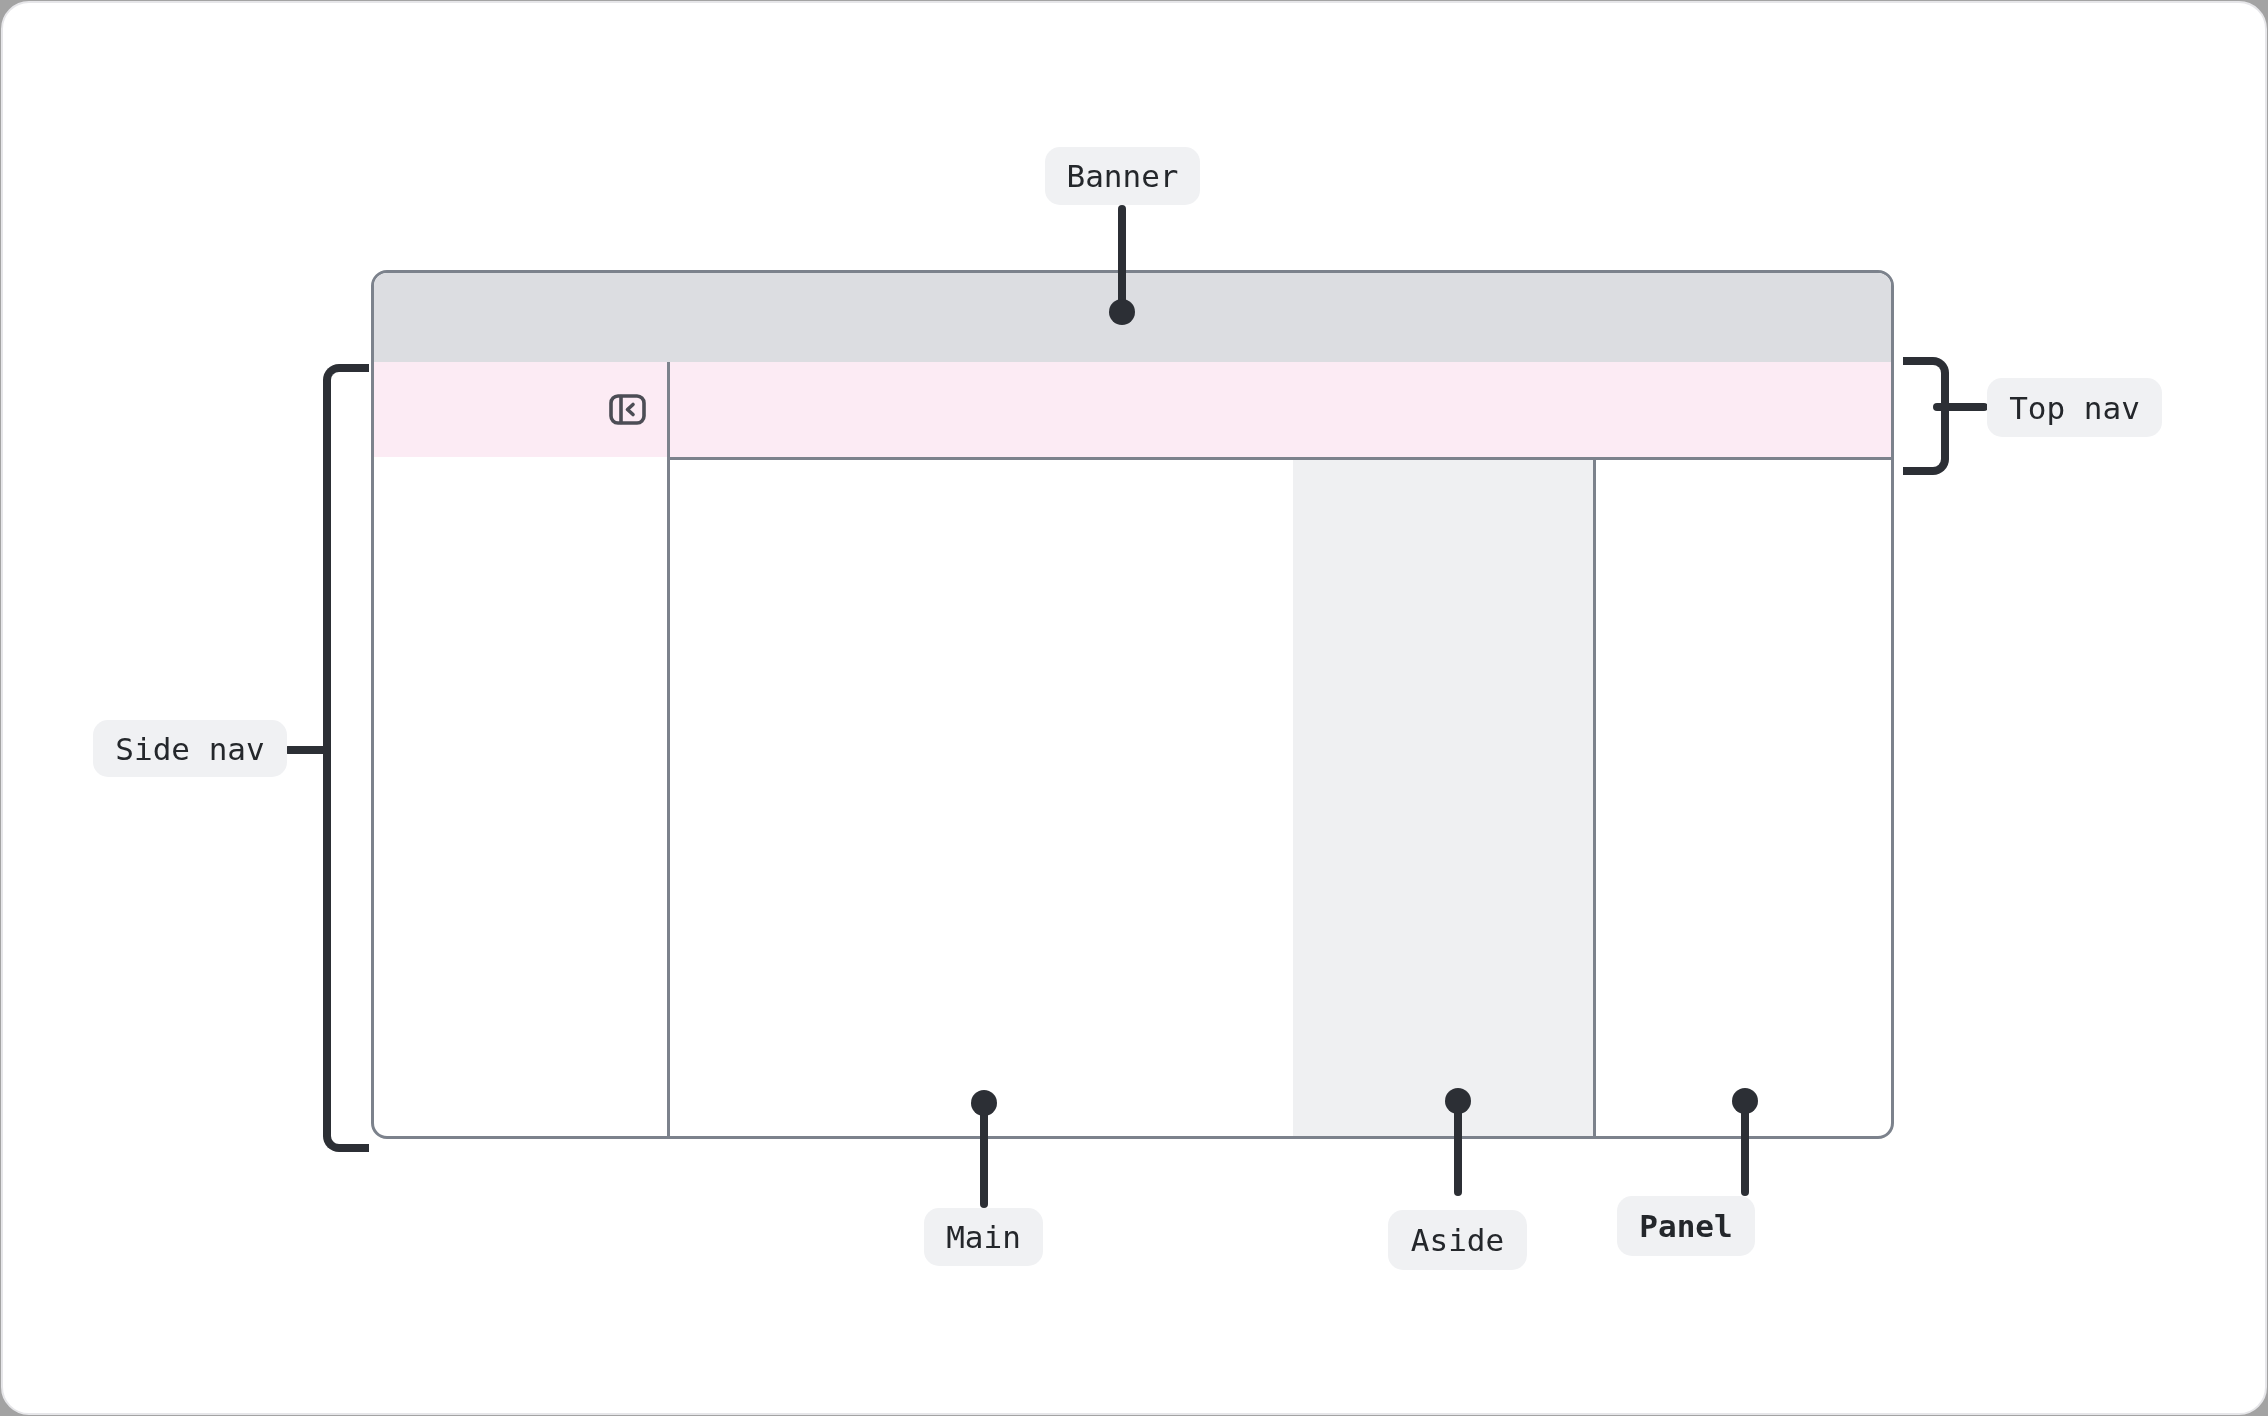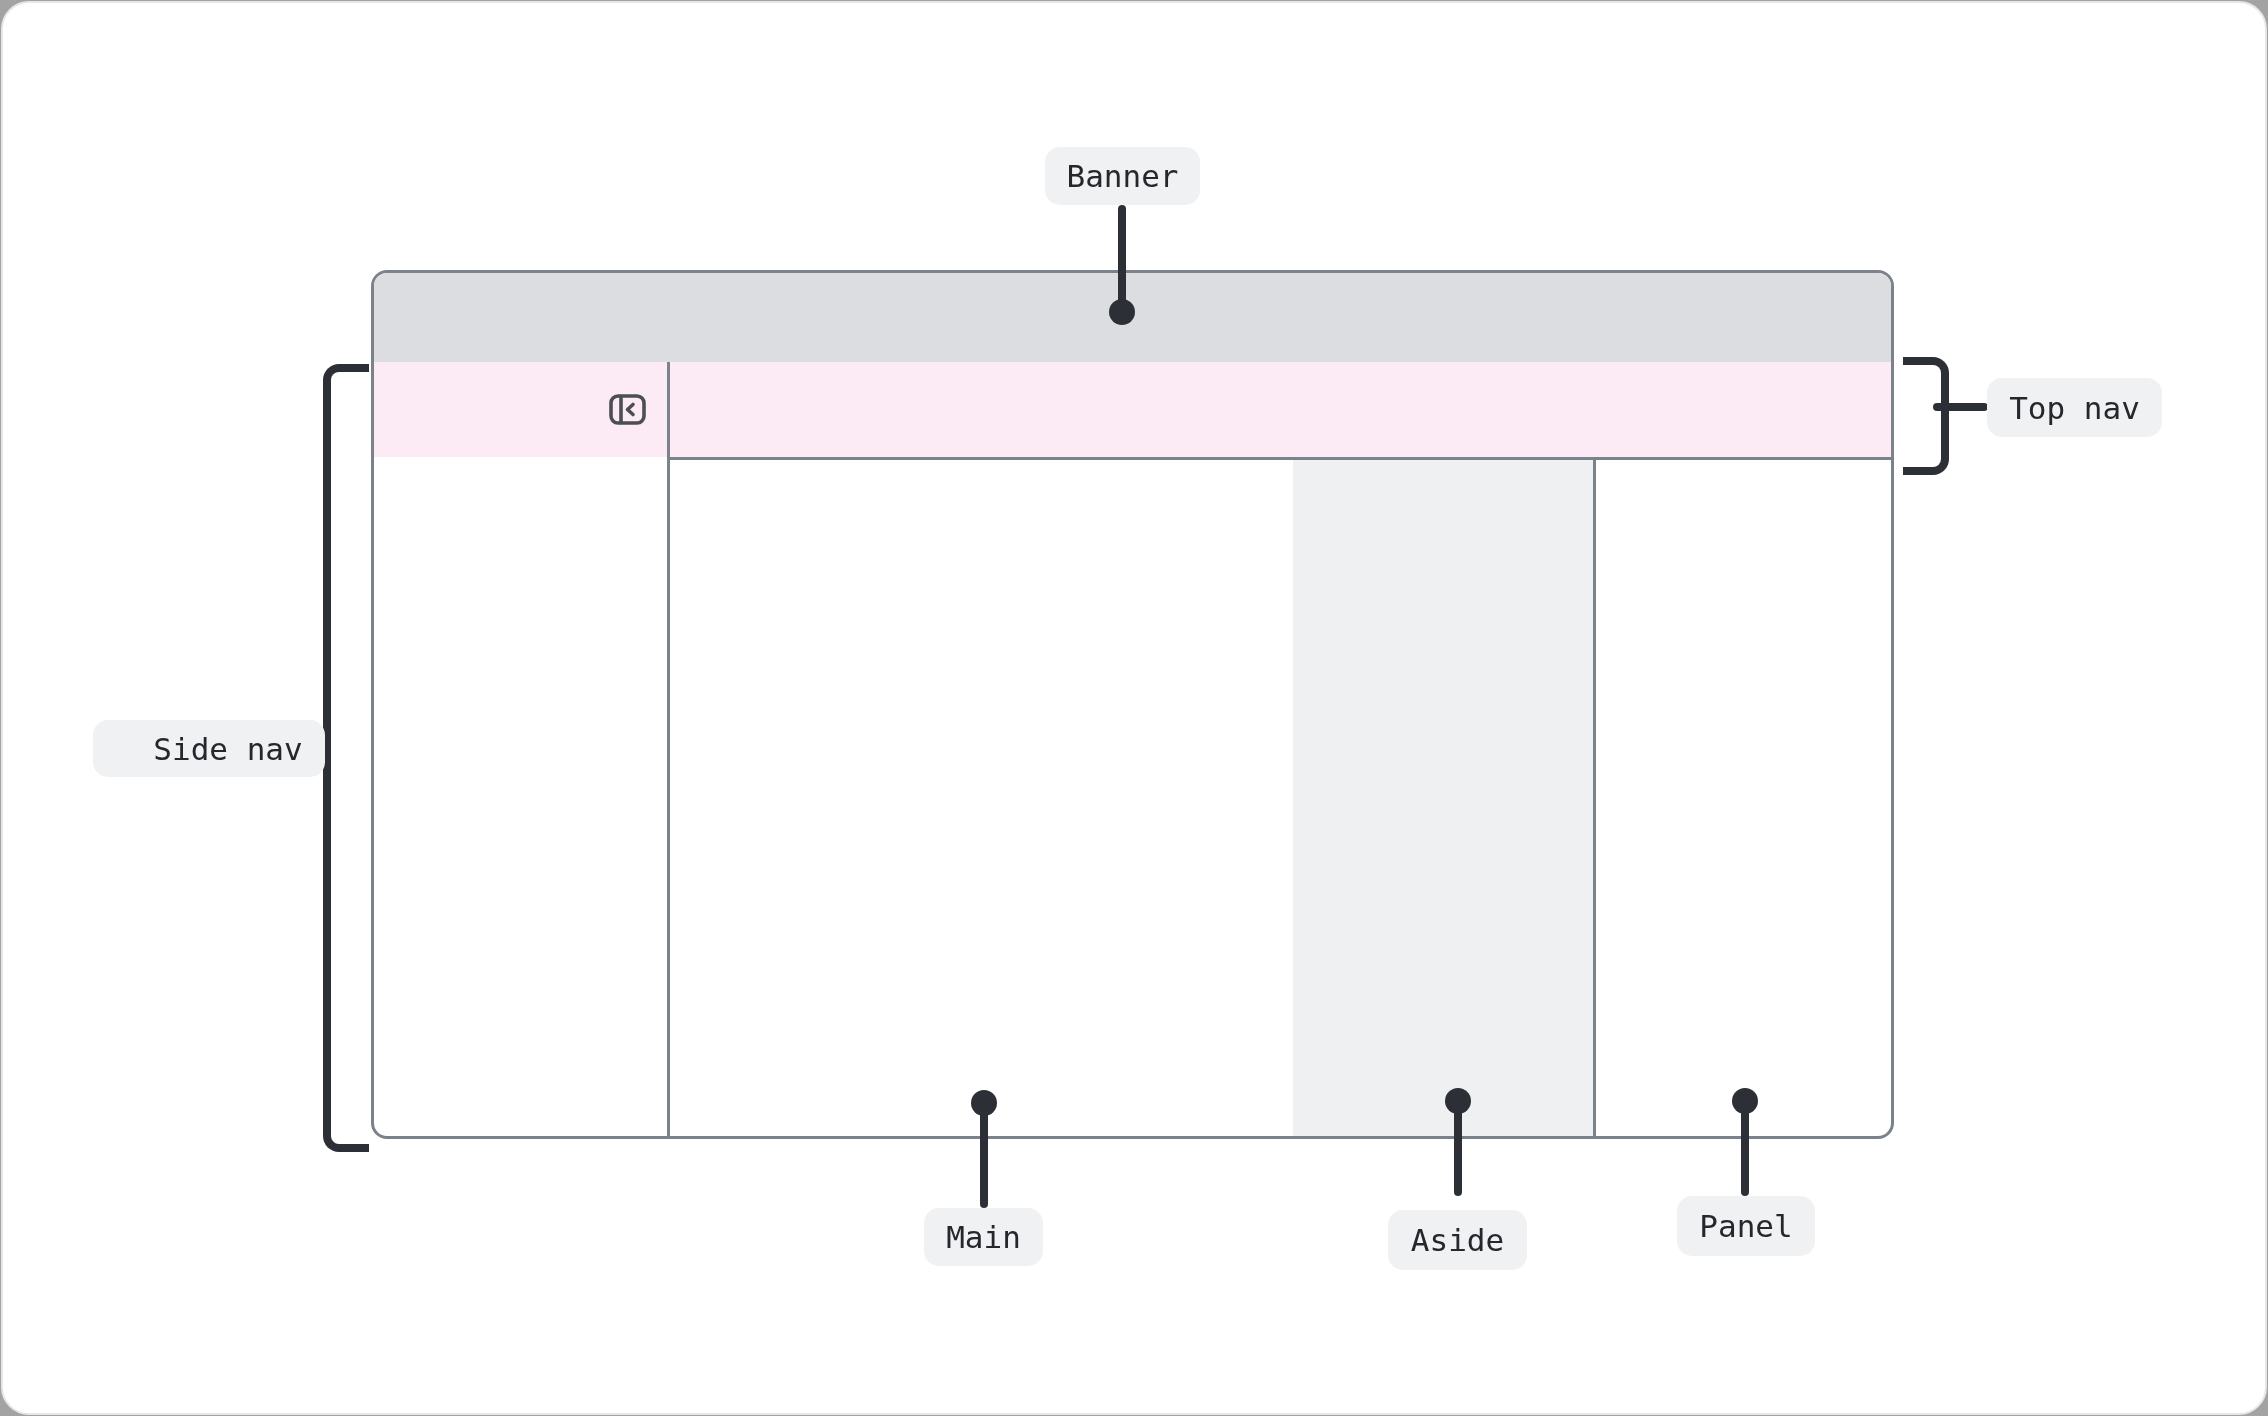--- a/index.html
+++ b/index.html
@@ -19,24 +19,24 @@
   .aside-region{position:absolute;left:919px;top:187px;width:300px;bottom:0;background:#eff0f2;}
   .aside-right-border{position:absolute;left:1219px;top:187px;bottom:0;width:3px;background:#7c828c;}
   .collapse-btn{position:absolute;left:235px;top:121px;width:37px;height:31px;}
 
   
   .pill{position:absolute;display:flex;align-items:center;justify-content:center;
         background:#f0f1f3;border-radius:15px;color:#24272b;font-size:31px;font-weight:500;
         letter-spacing:0px;white-space:nowrap;}
   .pill-banner{left:1045px;top:147px;width:155px;height:58px;}
   .pill-topnav{left:1987px;top:378px;width:175px;height:59px;}
-  .pill-sidenav{left:93px;top:720px;width:194px;height:57px;padding-left:38px;}
+  .pill-sidenav{left:93px;top:720px;width:194px;height:57px;}
   .pill-main{left:924px;top:1208px;width:119px;height:58px;}
   .pill-aside{left:1388px;top:1196px;width:139px;height:60px;margin-top:14px;}
-  .pill-panel{left:1677px;top:1196px;width:138px;height:60px;}
+  .pill-panel{left:1617px;top:1196px;width:138px;height:60px;font-weight:bold;}
 
   
   .vline{position:absolute;width:8px;background:#2c2f35;border-radius:4px;}
   .hline{position:absolute;height:8px;background:#2c2f35;border-radius:4px;}
   .dot{position:absolute;width:26px;height:26px;border-radius:50%;background:#2c2f35;}
   .line-banner{left:1118px;top:205px;height:107px;}
   .dot-banner{left:1109px;top:299px;}
   .line-main{left:980px;top:1103px;height:105px;}
   .dot-main{left:971px;top:1090px;}
   .line-aside{left:1454px;top:1101px;height:95px;}

